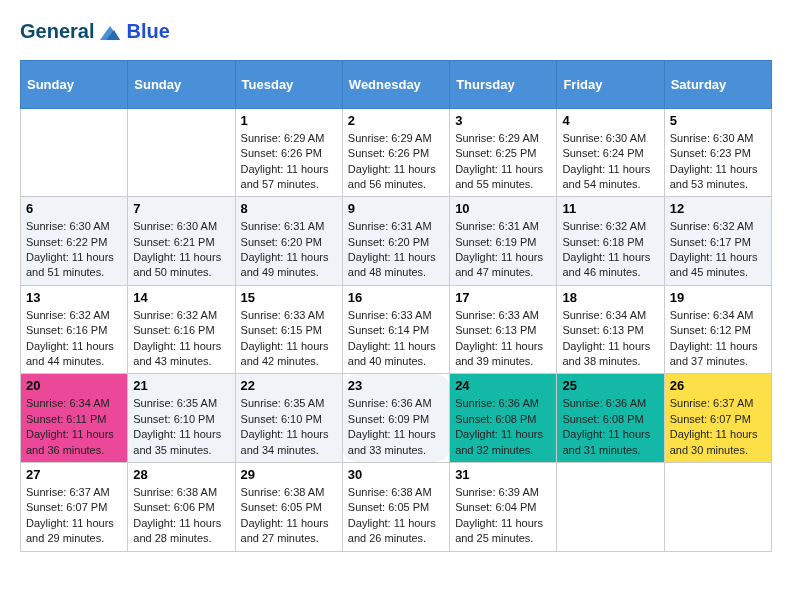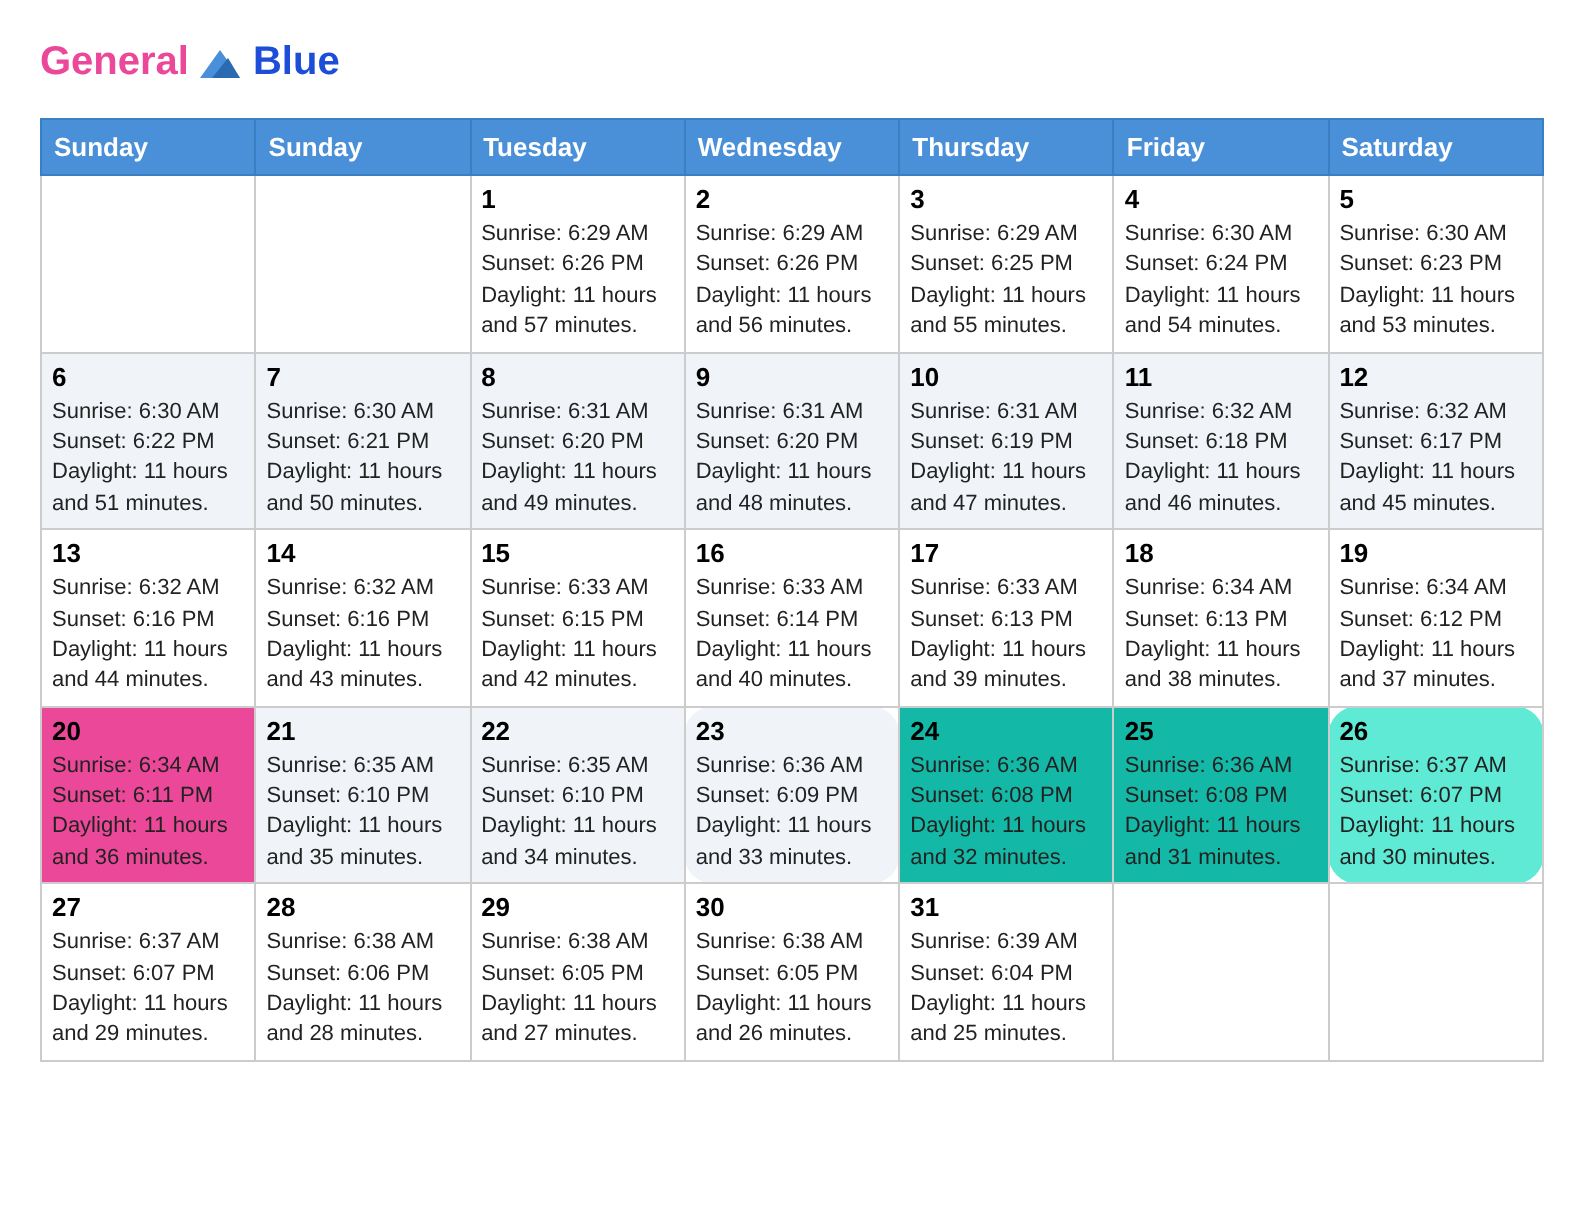--- a/index.html
+++ b/index.html
@@ -34,21 +34,21 @@
       margin-top: 2px;
     }
     .calendar {
       width: 100%;
       border-collapse: collapse;
       font-size: 11px;
     }
     .calendar th {
       background: #4a90d9;
       color: #fff;
-      padding: 6px 6px;
+      padding: 16px 6px;
       text-align: left;
       font-size: 13px;
       font-weight: 600;
       border: 1px solid #3a7fc1;
     }
     .calendar td {
       border: 1px solid #ccc;
       vertical-align: top;
       padding: 4px 5px;
       width: 107px;
@@ -74,21 +74,21 @@
     }
   </style>
 </head>
 <body>
 
 <div class="header">
   <div class="logo">
     <div>
       <div style="display:flex;align-items:center;">
         <div style="font-size:20px;font-weight:bold;color:#1a1a1a;line-height:1.1;">
-          <span style="color:#ec4899;">General</span><svg width="28" height="22" viewBox="0 0 28 22" style="vertical-align:middle;margin-left:2px;">
+          <span style="color:#0c4a6e;">General</span><svg width="28" height="22" viewBox="0 0 28 22" style="vertical-align:middle;margin-left:2px;">
               <polygon points="4,18 14,4 24,18" fill="#4a90d9"></polygon>
               <polygon points="10,18 18,8 24,18" fill="#2a6ab0"></polygon>
             </svg>
         </div>
         <div style="font-size:20px;font-weight:bold;color:#1d4ed8;margin-left:2px;">Blue</div>
       </div>
     </div>
   </div>
   <div class="title-block">
     <div class="month-title"></div>
@@ -211,21 +211,21 @@
           <div class="day-info">Sunrise: 6:36 AM<br>Sunset: 6:09 PM<br>Daylight: 11 hours and 33 minutes.</div>
         </td>
         <td style="background: #14b8a6;">
           <span class="day-num">24</span>
           <div class="day-info">Sunrise: 6:36 AM<br>Sunset: 6:08 PM<br>Daylight: 11 hours and 32 minutes.</div>
         </td>
         <td style="background: #14b8a6;">
           <span class="day-num">25</span>
           <div class="day-info">Sunrise: 6:36 AM<br>Sunset: 6:08 PM<br>Daylight: 11 hours and 31 minutes.</div>
         </td>
-        <td style="background: #5eead4; border-radius: 15px;">
+        <td style="background: #fde047;">
           <span class="day-num">26</span>
           <div class="day-info">Sunrise: 6:37 AM<br>Sunset: 6:07 PM<br>Daylight: 11 hours and 30 minutes.</div>
         </td>
       </tr>
       <tr>
         <td>
           <span class="day-num">27</span>
           <div class="day-info">Sunrise: 6:37 AM<br>Sunset: 6:07 PM<br>Daylight: 11 hours and 29 minutes.</div>
         </td>
         <td>

